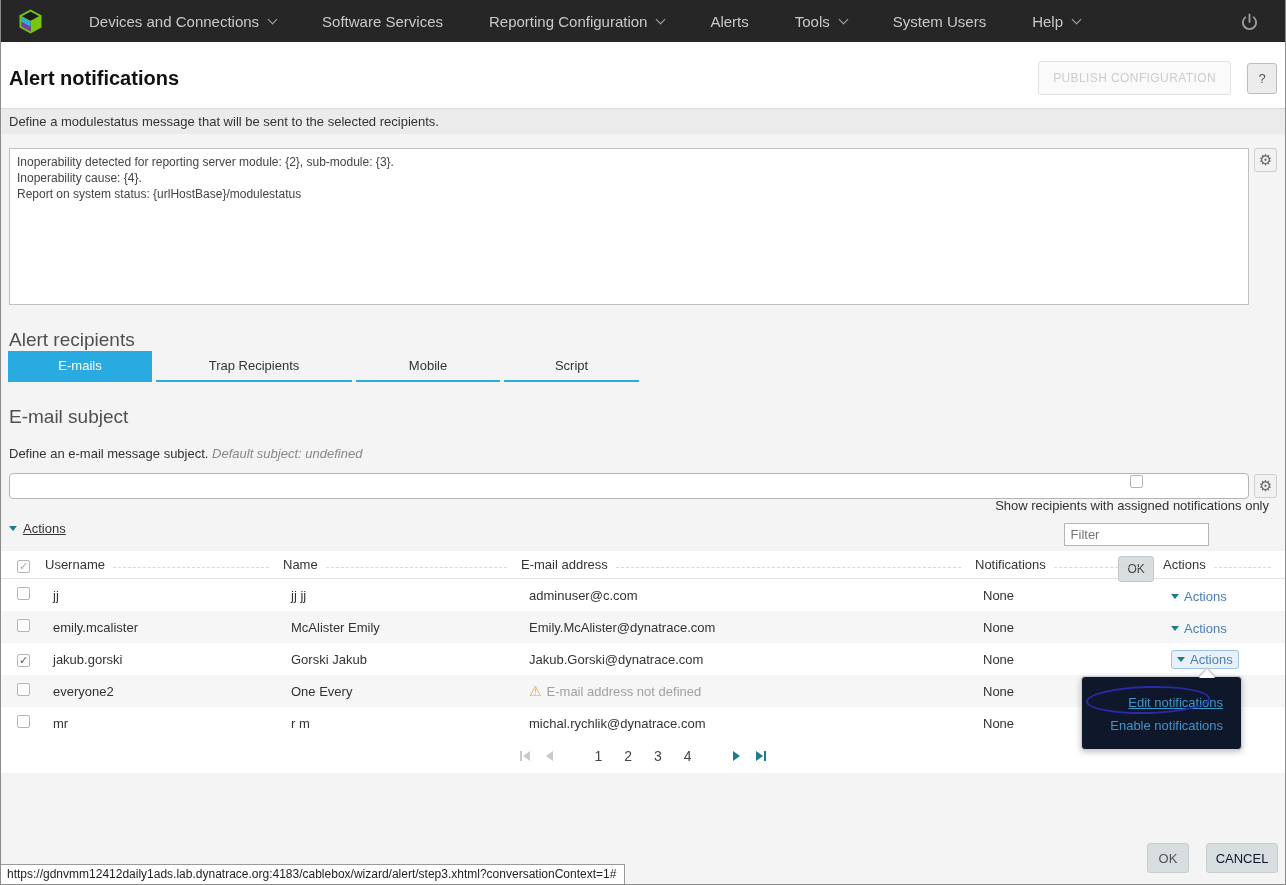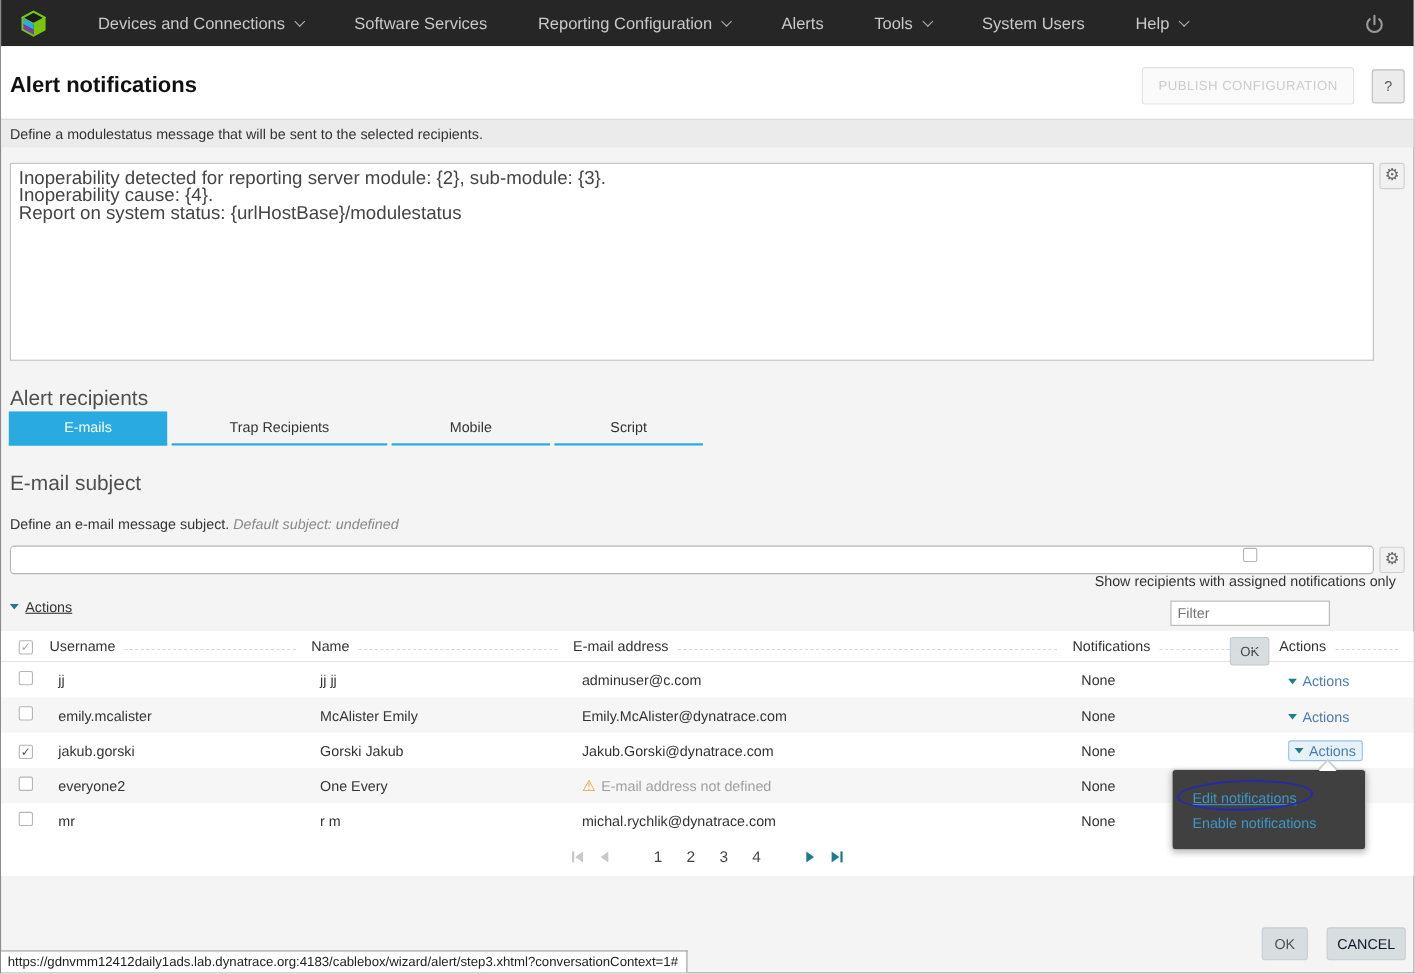--- a/index.html
+++ b/index.html
@@ -18,21 +18,21 @@
   .title-row { height:66px; background:#fff; display:flex; align-items:center; padding:6px 8px 0 8px; }
   .page-title { font-size:20px; font-weight:bold; color:#111; }
   .hdr-buttons { margin-left:auto; display:flex; gap:16px; align-items:center; }
   .btn-publish { background:#fafafa; border:1px solid #e3e3e3; color:#ccc; font-size:12px; letter-spacing:.4px; padding:9px 14px; border-radius:3px; }
   .btn-help { background:#ececec; border:1px solid #bdbdbd; color:#555; font-size:13px; width:30px; height:31px; border-radius:3px; }
 
   .instr-bar { height:26px; line-height:25px; background:#ebebeb; border-top:1px solid #dcdcdc; font-size:13px; color:#333; padding-left:8px; }
 
   
   .msg-wrap { display:flex; align-items:flex-start; padding:14px 8px 0 8px; }
-  .msg-area { flex:1; height:180px; border:1px solid #c0c0c0; background:#fff; resize:none; font-family:"Liberation Sans",sans-serif; font-size:17px; color:#444; padding:5px 7px; line-height:16px; outline:none; }
+  .msg-area { flex:1; height:157px; border:1px solid #c0c0c0; background:#fff; resize:none; font-family:"Liberation Sans",sans-serif; font-size:12px; color:#444; padding:5px 7px; line-height:16px; outline:none; }
   .gear-btn { width:23px; height:24px; margin-left:5px; background:#f1f1f1; border:1px solid #cfcfcf; border-radius:3px; color:#666; font-size:15px; line-height:21px; text-align:center; cursor:pointer; flex:0 0 auto; }
 
   
   .section-h { font-size:19px; color:#4f4f4f; margin:24px 0 0 8px; }
   .tabs { display:flex; gap:4px; margin:0 7px 0 7px; height:31px; }
   .tab { display:flex; align-items:center; justify-content:center; font-size:13px; color:#333; cursor:pointer; border-bottom:2px solid #29abe2; }
   .tab.active { background:#29abe2; color:#fff; border-bottom:2px solid #29abe2; }
   .tab-0 { width:144px; } .tab-1 { width:196px; } .tab-2 { width:144px; } .tab-3 { width:135px; }
 
   .subj-instr { margin:18px 0 0 8px; font-size:13px; color:#333; }
@@ -64,21 +64,21 @@
   .th { display:flex; align-items:center; font-size:13px; color:#333; }
   .th .leader { flex:1; border-bottom:1px dashed #d8d8d8; margin:6px 14px 0 8px; height:1px; }
   .warn-ico { color:#e9a13b; font-size:14px; margin-right:5px; }
   .email-missing { color:#a0a0a0; }
   .action-link { display:inline-flex; align-items:center; color:#4a7db3; font-size:13px; cursor:pointer; }
   .action-link .tri { margin-right:5px; }
   .action-link.focused { background:#e7f1fa; border:1px solid #9dc3e6; border-radius:3px; padding:1px 5px; }
   .row-rel { position:relative; }
 
   
-  .popup { position:absolute; top:33px; right:43px; width:177px; background:#404040; border:1px solid #cfcfcf; border-radius:4px; box-shadow:0 2px 6px rgba(0,0,0,.25); padding:14px 0 12px 0; z-index:50; }
+  .popup { position:absolute; top:33px; right:43px; width:161px; background:#0f172a; border:1px solid #cfcfcf; border-radius:4px; box-shadow:0 2px 6px rgba(0,0,0,.25); padding:14px 0 12px 0; z-index:50;text-align:right; }
   .popup::before { content:""; position:absolute; top:-10px; right:24px; border-left:10px solid transparent; border-right:10px solid transparent; border-bottom:10px solid #cfcfcf; }
   .popup::after { content:""; position:absolute; top:-8px; right:26px; border-left:8px solid transparent; border-right:8px solid transparent; border-bottom:9px solid #fff; }
   .menu-item { display:block; font-size:13px; color:#3e96c8; padding:2px 18px; line-height:19px; cursor:pointer; text-decoration:none; }
   .menu-item.u { text-decoration:underline; }
   .annotation-ellipse { position:absolute; left:4px; top:9px; width:124px; height:28px; border:2.5px solid #2a2aa8; border-radius:50%; transform:rotate(-1.5deg); pointer-events:none; }
 
   
   .pager { height:34px; background:#fff; display:flex; align-items:center; justify-content:center; gap:16px; }
   .pg-btn { display:inline-flex; align-items:center; gap:1px; cursor:pointer; }
   .pg-tri-l { width:0;height:0;border-top:5px solid transparent;border-bottom:5px solid transparent;border-right:7px solid #c9c9c9; }

